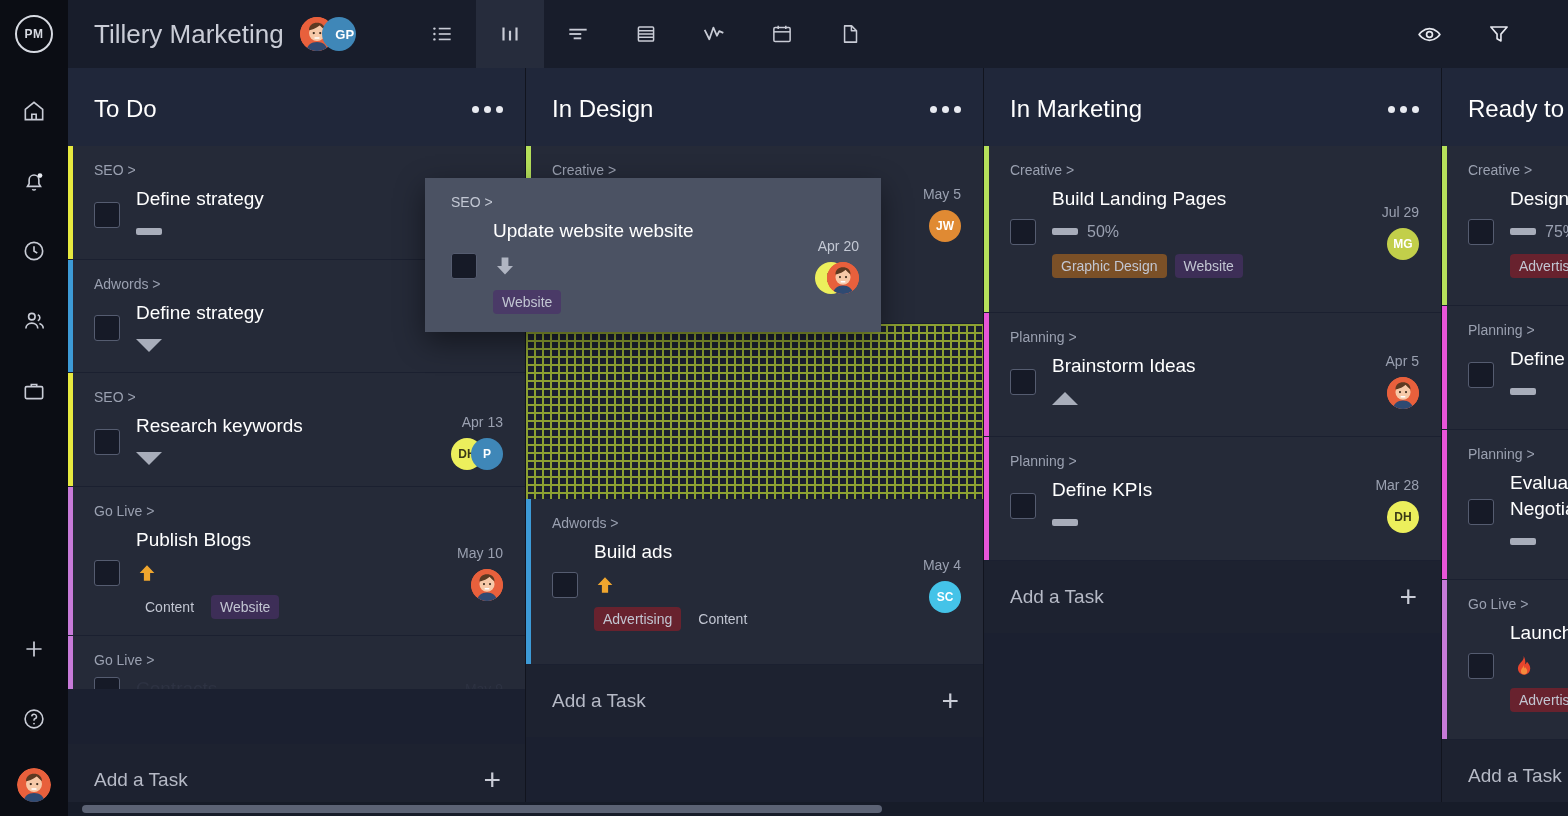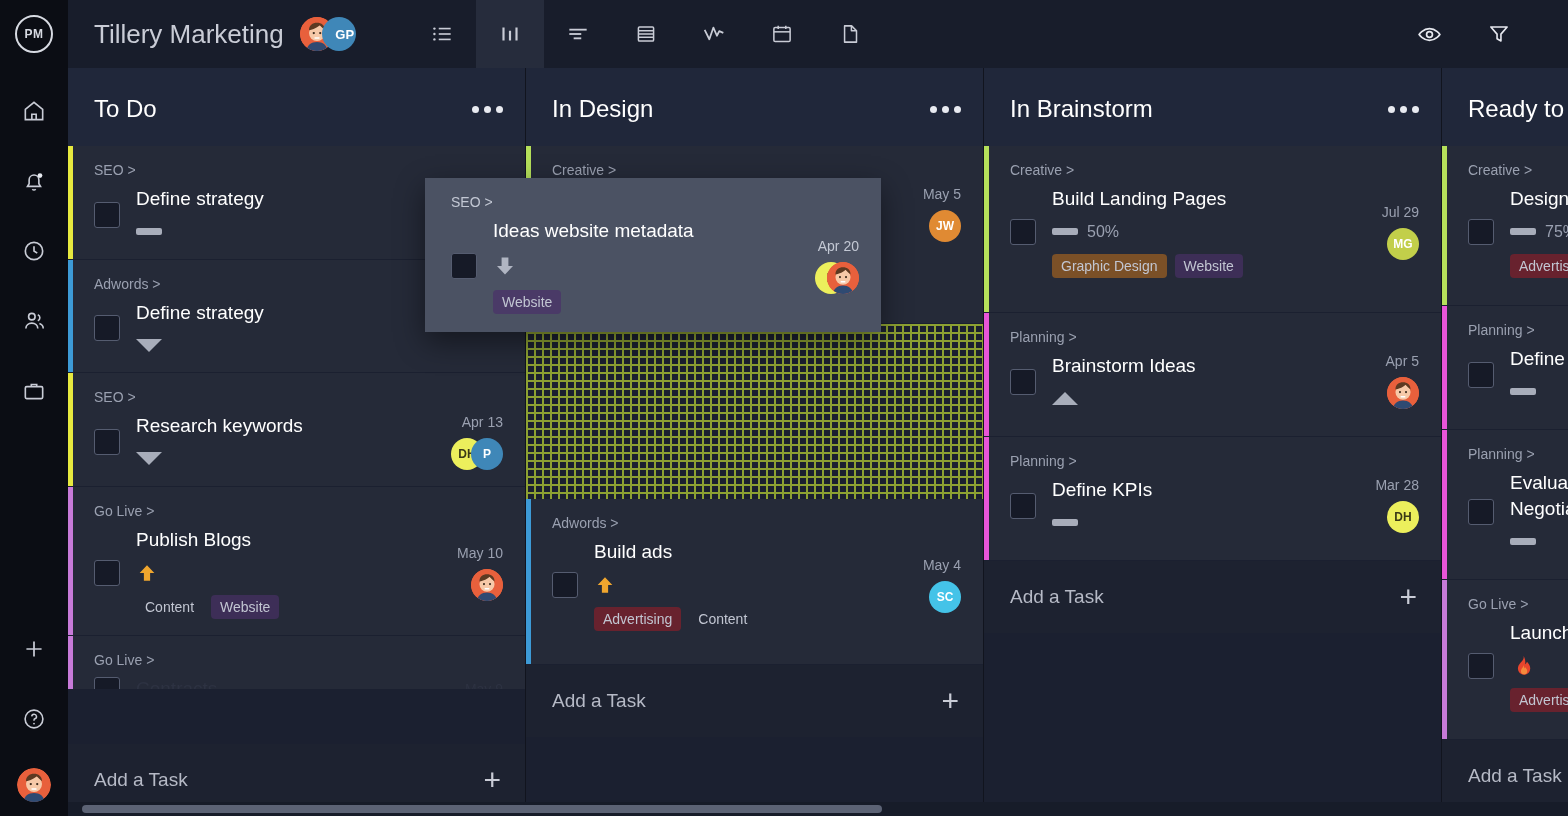--- a/index.html
+++ b/index.html
@@ -503,21 +503,21 @@
 
           <div class="addtask">
             <span class="addtask-label">Add a Task</span>
             <span class="addtask-plus">+</span>
           </div>
         </div>
       </div>
 
       <div class="column">
         <div class="col-head">
-          <div class="col-title">In Brainstorm</div>
+          <div class="col-title">In Marketing</div>
           <div class="col-dots">
               <i></i>
               <i></i>
               <i></i>
             </div>
         </div>
         <div class="col-body">
 
           <div class="card" style="min-height:167px">
             <div class="accent" style="background:#b5e05a"></div>
@@ -682,21 +682,21 @@
       </div>
 
     </div>
 
     <div class="drag-card" style="left:357px; top:178px;">
       <div class="accent"></div>
       <div class="card-group" style="color:#c3c8d4">SEO &gt;</div>
       <div class="card-row">
         <div class="chk"></div>
         <div class="card-main">
-          <div class="card-title">Ideas website metadata</div>
+          <div class="card-title">Update website website</div>
           <div class="prio" style="height:26px">
             <svg width="24" height="24" viewBox="0 0 24 24">
               <path d="M12 20.5 4 12h4.6V3.5h6.8V12H20z" fill="#b0b5c2"></path>
             </svg>
           </div>
           <div class="tags">
             <span class="tag" style="background:#4a3a67">Website</span>
           </div>
         </div>
         <div class="card-meta">

